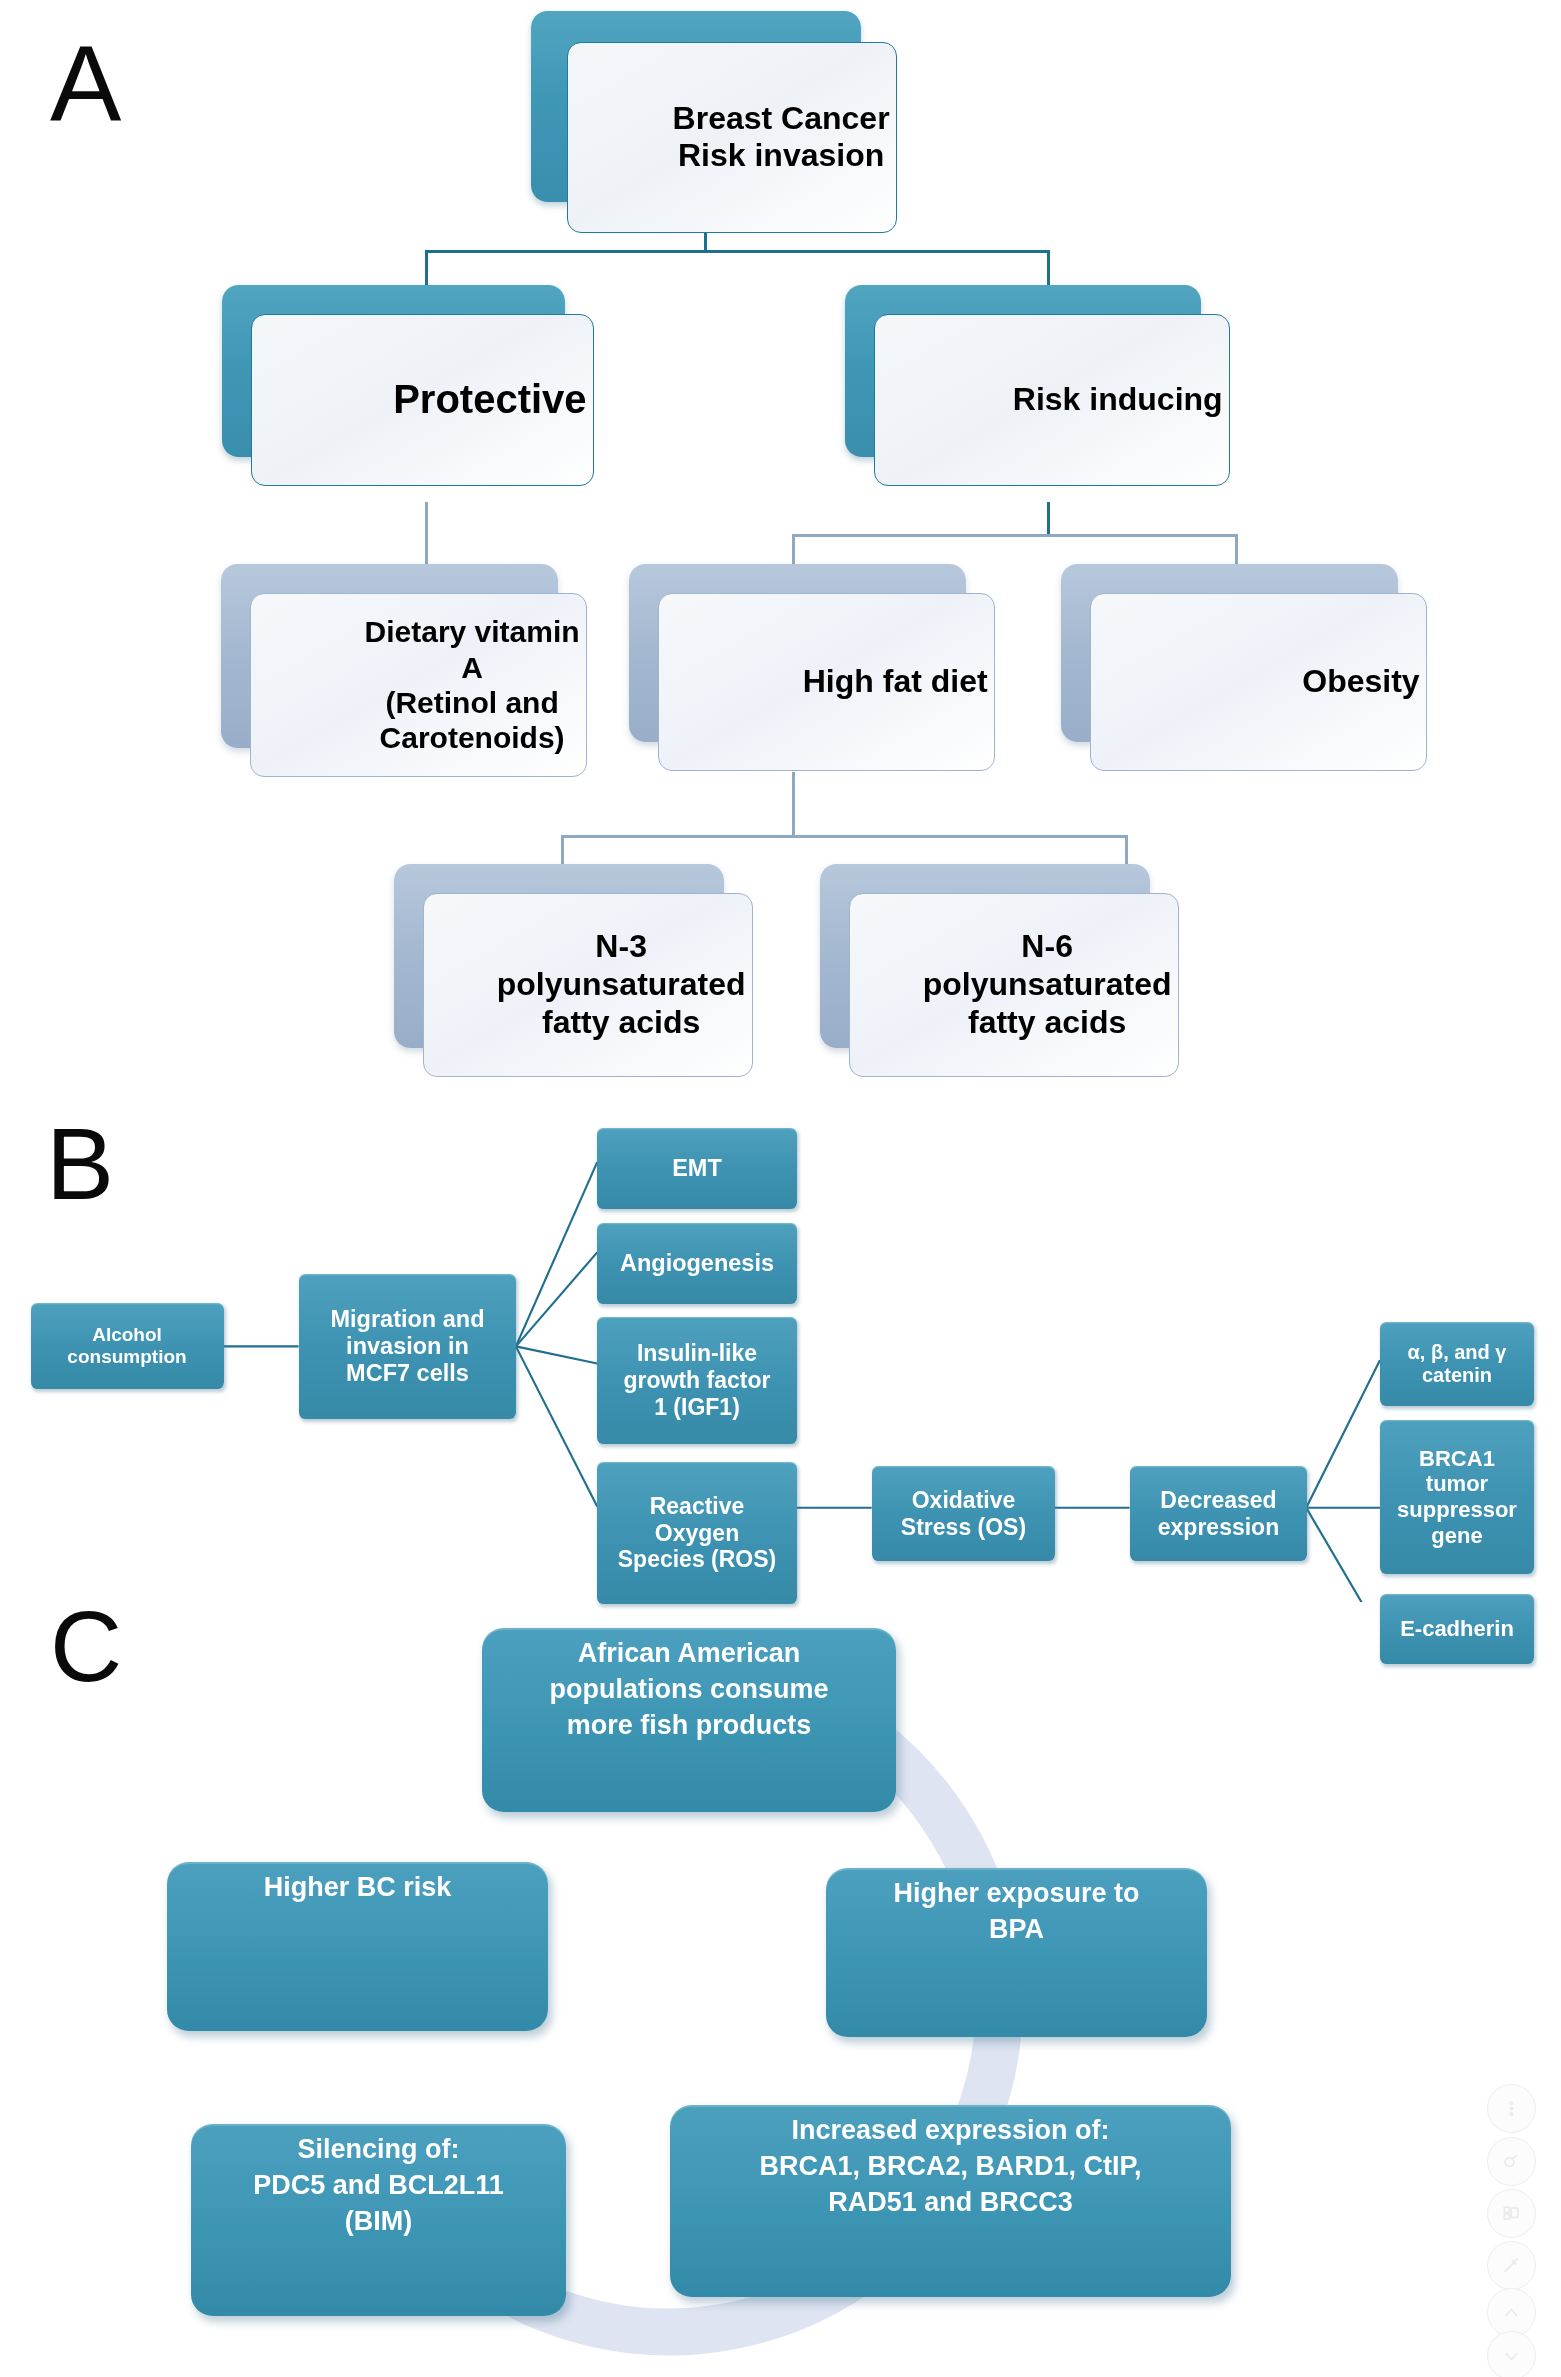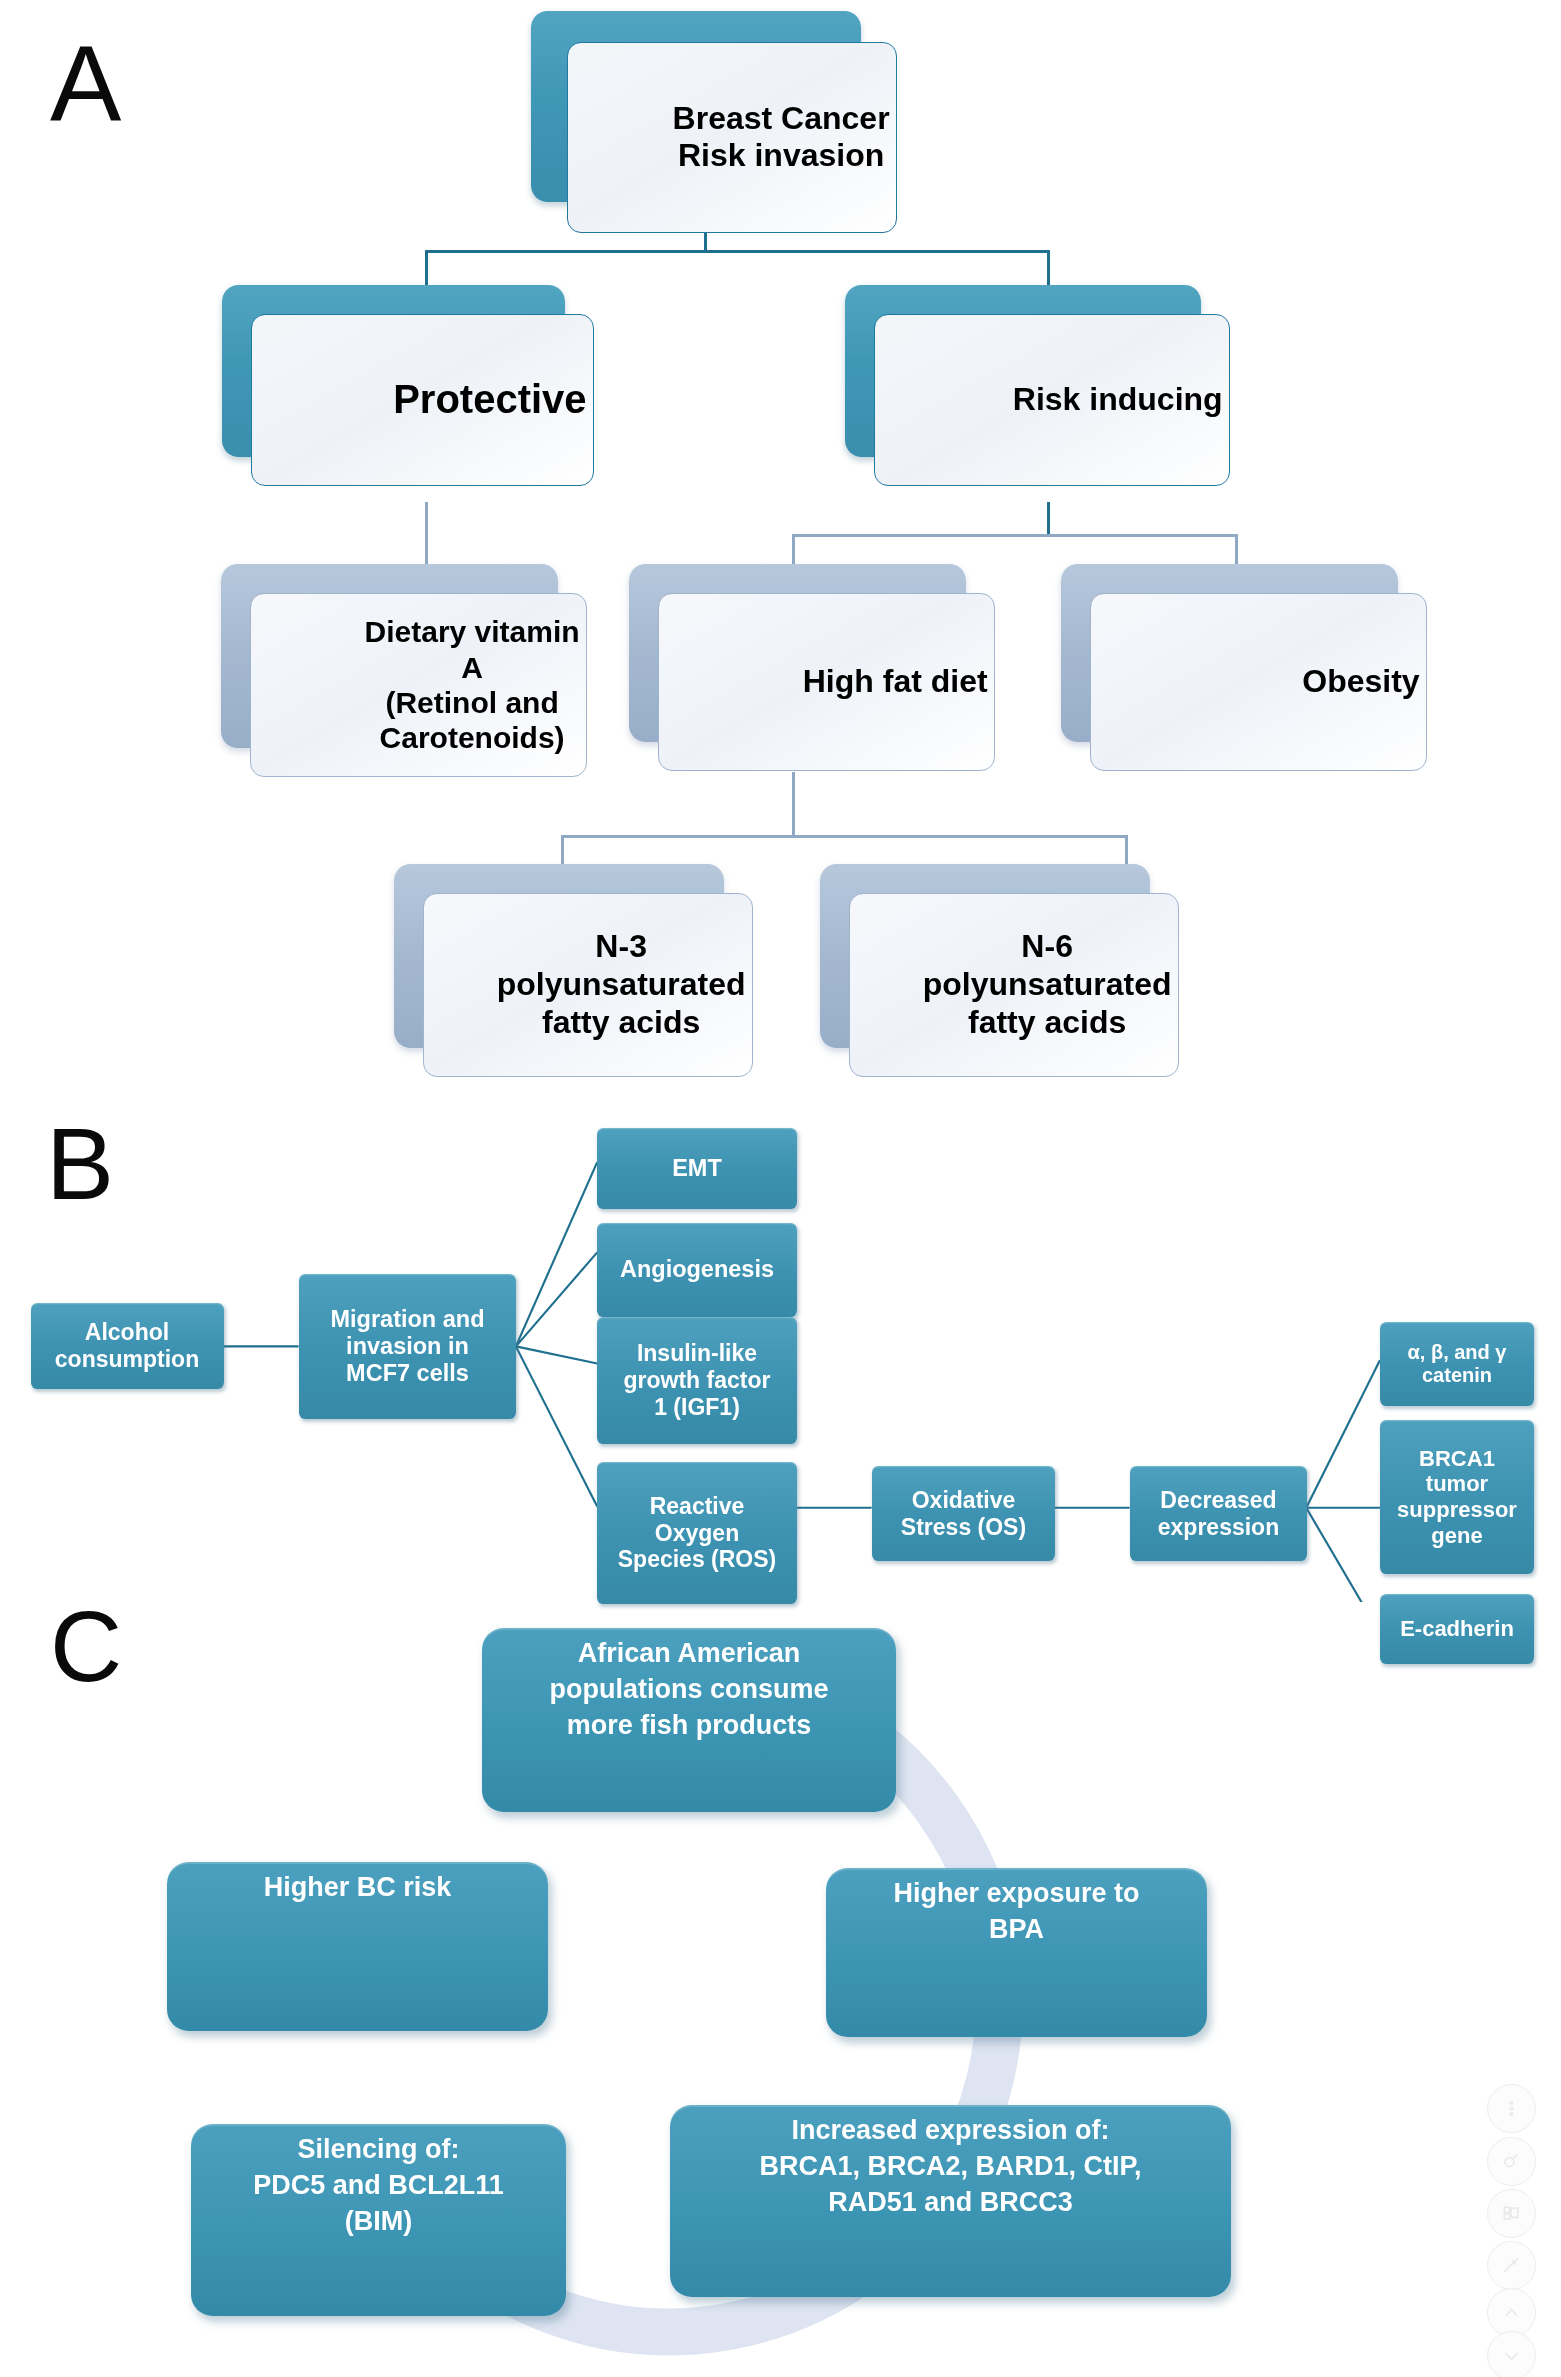--- a/index.html
+++ b/index.html
@@ -196,40 +196,40 @@
         <line x1="812" y1="378" x2="940" y2="405"></line>
         <line x1="812" y1="378" x2="940" y2="630"></line>
         <line x1="1252" y1="632" x2="1372" y2="632"></line>
         <line x1="1660" y1="632" x2="1778" y2="632"></line>
         <line x1="2056" y1="632" x2="2172" y2="632"></line>
         <line x1="2056" y1="632" x2="2172" y2="400"></line>
         <line x1="2056" y1="632" x2="2172" y2="830"></line>
       </g>
     </svg>
 
-    <div class="bBox" style="left:30.5px;top:1303px;width:193px;height:86px;font-size:23px;">
+    <div class="bBox" style="left:30.5px;top:1303px;width:193px;height:86px;font-size:19px;">
       <span>
         <span>Alcohol</span><br>
         <span>consumption</span>
       </span>
     </div>
 
     <div class="bBox" style="left:299px;top:1274px;width:217px;height:145px;font-size:23.5px;">
       <span>
         <span>Migration and</span><br>
         <span>invasion in</span><br>
         <span>MCF7 cells</span>
       </span>
     </div>
 
     <div class="bBox" style="left:597px;top:1128px;width:200px;height:81px;font-size:23.5px;">
       <span>EMT</span>
     </div>
 
-    <div class="bBox" style="left:597px;top:1223px;width:200px;height:94px;font-size:23.5px;">
+    <div class="bBox" style="left:597px;top:1223px;width:200px;height:81px;font-size:23.5px;">
       <span>Angiogenesis</span>
     </div>
 
     <div class="bBox" style="left:597px;top:1317px;width:200px;height:127px;font-size:23px;">
       <span>
         <span>Insulin-like</span><br>
         <span>growth factor</span><br>
         <span>1 (IGF1)</span>
       </span>
     </div>

